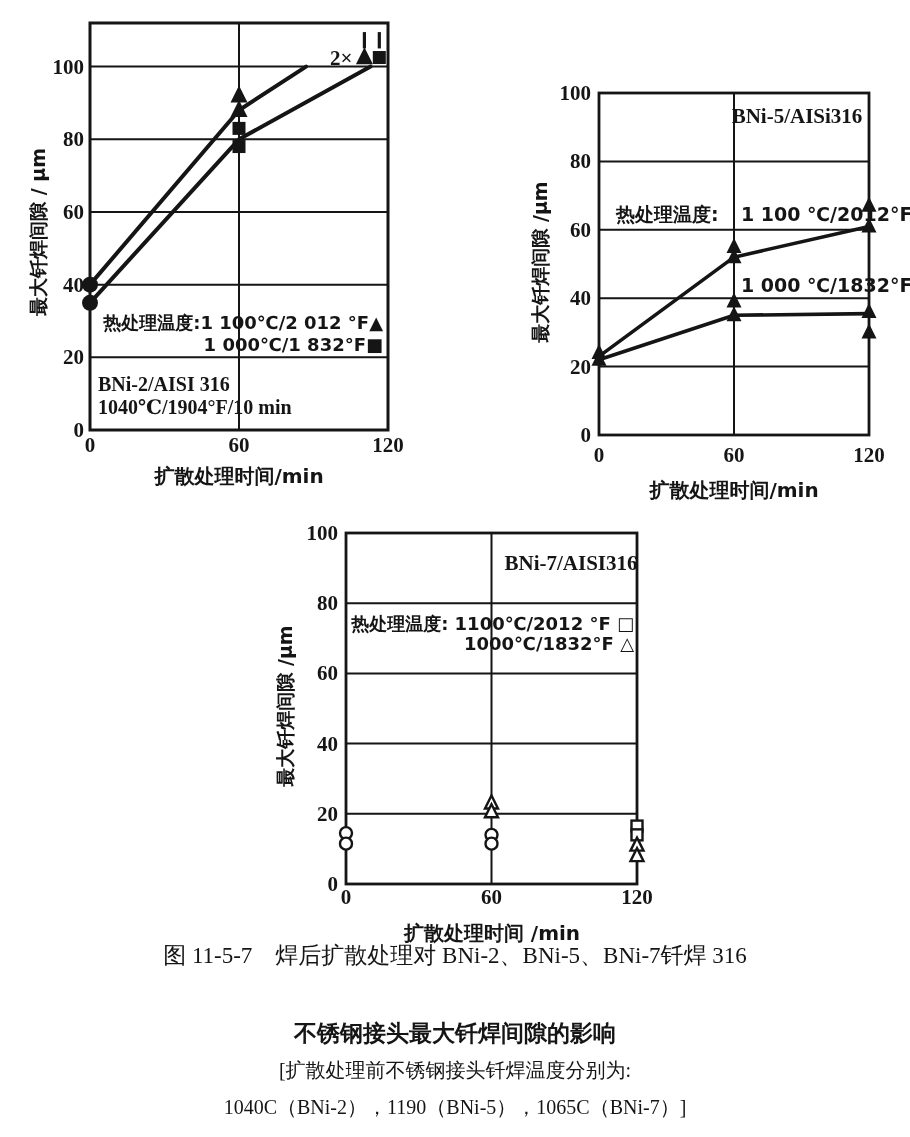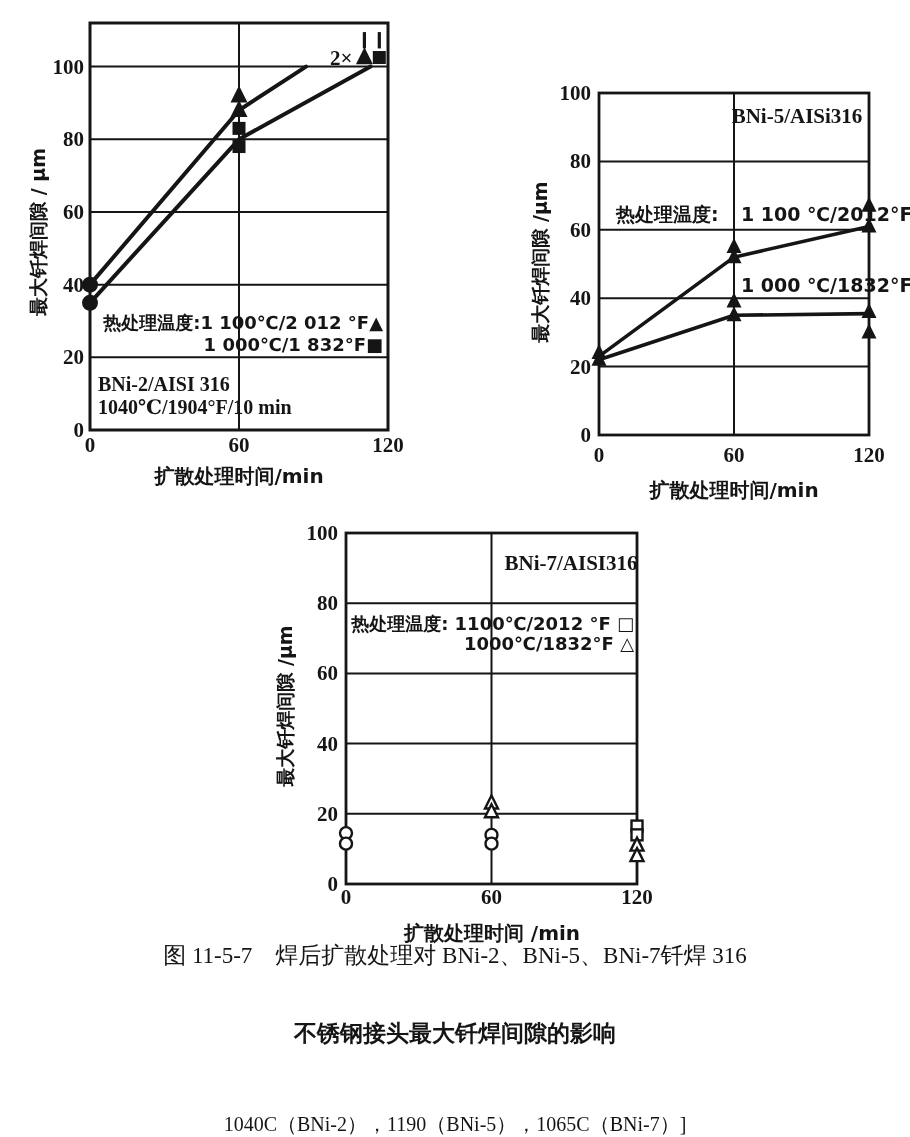--- a/index.html
+++ b/index.html
@@ -7,21 +7,21 @@
   svg{position:absolute;left:0;top:0;}
   text{fill:#151515;}
   .f-tick{font-family:"Liberation Serif","DejaVu Serif",serif;font-weight:bold;}
   .f-lat{font-family:"Liberation Serif","DejaVu Serif",serif;font-weight:bold;}
   .f-cjk{font-family:"DejaVu Sans","Liberation Sans",sans-serif;font-weight:bold;}
   .caption{position:absolute;left:0;width:910px;text-align:center;color:#151515;
            font-family:"Liberation Serif","DejaVu Serif",serif;}
   .cap1{top:940px;font-size:23px;}
   .cap2{top:1018px;font-size:23px;font-weight:bold;}
   .cap3{top:1057px;font-size:20px;}
-  .cap4{top:1094px;font-size:20px;margin-top:17px;}
+  .cap4{top:1094px;font-size:20px;}
 </style>
 </head>
 <body>
 
 <div id="page">
   <svg id="charts" width="910" height="965" viewBox="0 0 910 965">
       <g>
         <line x1="90" y1="357.32142857142856" x2="388" y2="357.32142857142856" stroke="#151515" stroke-width="2"></line>
         <line x1="90" y1="284.6428571428571" x2="388" y2="284.6428571428571" stroke="#151515" stroke-width="2"></line>
         <line x1="90" y1="211.96428571428572" x2="388" y2="211.96428571428572" stroke="#151515" stroke-width="2"></line>
@@ -122,14 +122,15 @@
         <text x="492" y="940" text-anchor="middle" font-size="20" class="f-cjk">扩散处理时间 /min</text>
         <text x="0" y="0" text-anchor="middle" font-size="19" class="f-cjk" transform="translate(292,706) rotate(-90)">最大钎焊间隙 /μm</text>
         <text x="571" y="570" text-anchor="middle" font-size="21" class="f-lat">BNi-7/AISI316</text>
         <text x="634" y="630" text-anchor="end" font-size="18" class="f-cjk">热处理温度: 1100℃/2012 °F □</text>
         <text x="634" y="650" text-anchor="end" font-size="18" class="f-cjk">1000℃/1832°F   △</text>
       </g>
     </svg>
 
   <div class="caption cap1">图 11-5-7　焊后扩散处理对 BNi-2、BNi-5、BNi-7钎焊 316</div>
   <div class="caption cap2">不锈钢接头最大钎焊间隙的影响</div>
+  <div class="caption cap3">[扩散处理前不锈钢接头钎焊温度分别为:</div>
   <div class="caption cap4">1040C（BNi-2），1190（BNi-5），1065C（BNi-7）]</div>
 </div>
 
 </body></html>

